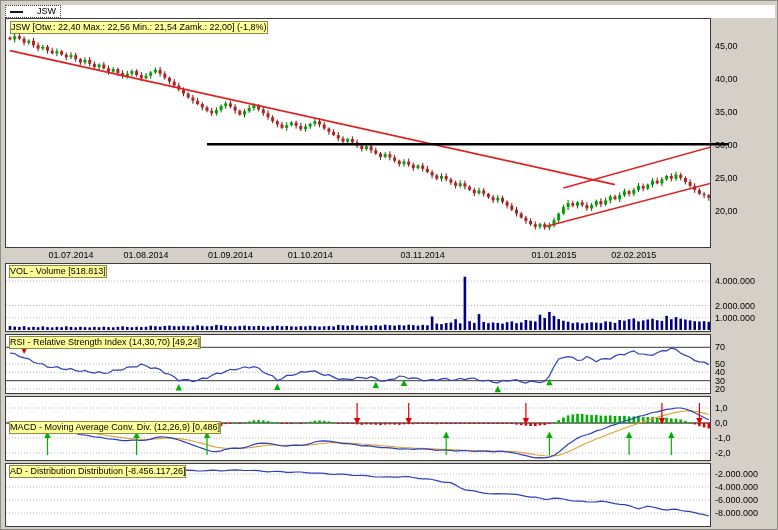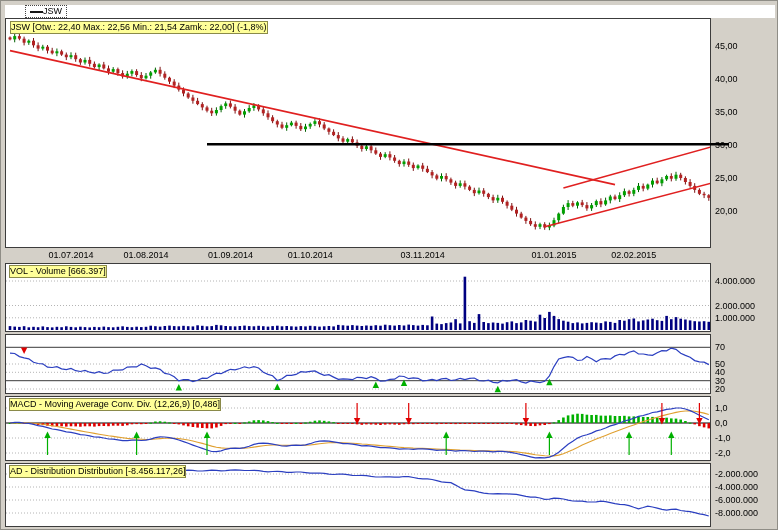--- a/index.html
+++ b/index.html
@@ -1,34 +1,34 @@
 <!DOCTYPE html>
 <html><head>
 <meta charset="utf-8">
 <style>
   html,body{margin:0;padding:0;background:#9a9a9a;}
   .screen{position:relative;width:778px;height:530px;background:#D4D0C8;
           font-family:"Liberation Sans",sans-serif;border:1px solid #8f8d86;box-sizing:border-box;overflow:hidden;}
   .legend-strip{position:absolute;left:4px;top:4px;width:770px;height:13px;background:#ffffff;z-index:1;}
-  .legend-item{position:absolute;left:20px;top:0px;height:11px;display:inline-flex;align-items:center;
-               gap:0;border:1px dotted #444;padding:0 4px;background:#fff;}
+  .legend-item{position:absolute;left:0;top:0px;height:11px;display:inline-flex;align-items:center;
+               gap:14px;border:1px dotted #444;padding:0 4px;background:#fff;}
   .legend-line{display:inline-block;width:13px;height:2px;background:#151515;}
   .legend-label{font-size:9px;color:#000;line-height:11px;}
   .panel{position:absolute;background:#ffffff;border:1px solid #3c3c3c;box-sizing:border-box;z-index:1;}
   #price-panel{left:4px;top:17px;width:706px;height:230px;}
   #volume-panel{left:4px;top:262px;width:706px;height:69px;}
   #rsi-panel{left:4px;top:333px;width:706px;height:60px;}
   #macd-panel{left:4px;top:395px;width:706px;height:65px;}
   #ad-panel{left:4px;top:462px;width:706px;height:64px;}
   .ptitle{position:absolute;z-index:3;background:#FFFF99;border:1px solid #8a8a4a;color:#000;
           font-size:9px;line-height:11px;padding:0 0;white-space:nowrap;}
   #price-title{left:9px;top:20px;}
   #volume-title{left:8px;top:264px;}
   #rsi-title{left:8px;top:335px;}
-  #macd-title{left:8px;top:397px;text-align:center;}
+  #macd-title{left:8px;top:420px;text-align:center;}
   #ad-title{left:8px;top:464px;}
   #chart-svg{position:absolute;left:0;top:0;z-index:2;pointer-events:none;}
   #chart-svg text{font-family:"Liberation Sans",sans-serif;font-size:9px;fill:#000;}
 </style>
 </head>
 <body>
 
 <div class="screen">
   <div class="legend-strip">
     <div class="legend-item">
@@ -37,21 +37,22 @@
     </div>
   </div>
 
   <div class="panel" id="price-panel"></div>
   <div class="panel" id="volume-panel"></div>
   <div class="panel" id="rsi-panel"></div>
   <div class="panel" id="macd-panel"></div>
   <div class="panel" id="ad-panel"></div>
 
   <div class="ptitle" id="price-title">JSW [Otw.: 22,40  Max.: 22,56  Min.: 21,54  Zamk.: 22,00] (-1,8%)</div>
-  <div class="ptitle" id="volume-title">VOL - Volume [666.397]</div>
+  <div class="ptitle" id="volume-title">VOL - Volume [518.813]</div>
+  <div class="ptitle" id="rsi-title">RSI - Relative Strength Index (14,30,70) [49,24]</div>
   <div class="ptitle" id="macd-title">MACD - Moving Average Conv. Div. (12,26,9) [0,486]</div>
   <div class="ptitle" id="ad-title">AD - Distribution Distribution [-8.456.117,26]</div>
 
   <svg id="chart-svg" width="778" height="530">
       <defs>
         <clipPath id="clip-price">
           <rect x="5" y="18" width="704" height="228"></rect>
         </clipPath>
         <clipPath id="clip-volume">
           <rect x="5" y="263" width="704" height="66"></rect>

